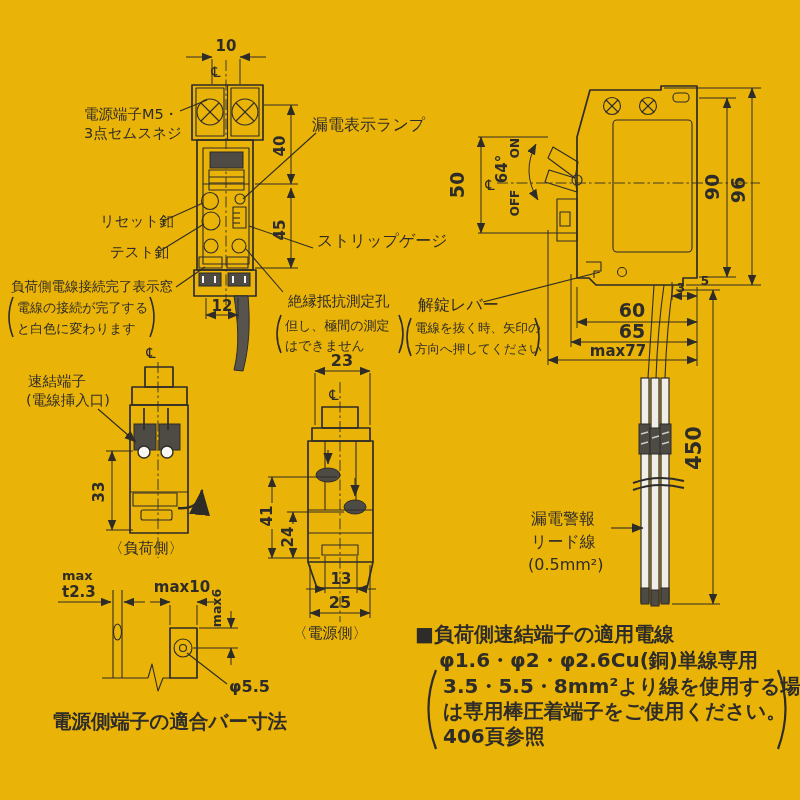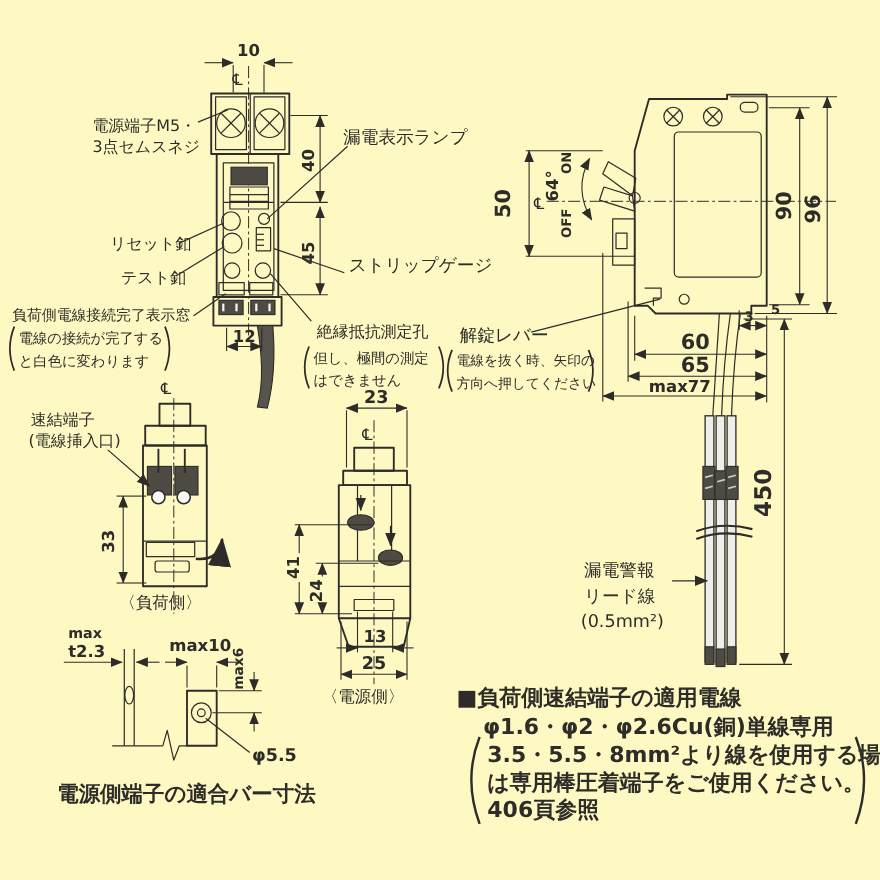--- a/index.html
+++ b/index.html
@@ -1,16 +1,16 @@
 <!DOCTYPE html>
 <html><head>
 <meta charset="utf-8">
 <style>
   html,body{margin:0;padding:0;background:#eee;}
-  #stage{width:800px;height:800px;background:#fef9c3;position:relative;overflow:hidden;}
+  #stage{width:800px;height:800px;background:#eab308;position:relative;overflow:hidden;}
   svg{display:block;}
   svg text{font-family:"DejaVu Sans","Liberation Sans",sans-serif;fill:#2e2c28;}
   .lbl{font-size:14.5px;}
   .lbl-b{font-size:16px;}
   .dim{font-size:15px;font-weight:bold;}
   .dim-s{font-size:12px;font-weight:bold;}
   .dim-lg{font-size:19px;font-weight:bold;}
   .dim-xl{font-size:21px;font-weight:bold;}
   .cap{font-size:15px;}
   .cap-lg{font-size:19.5px;font-weight:bold;}

